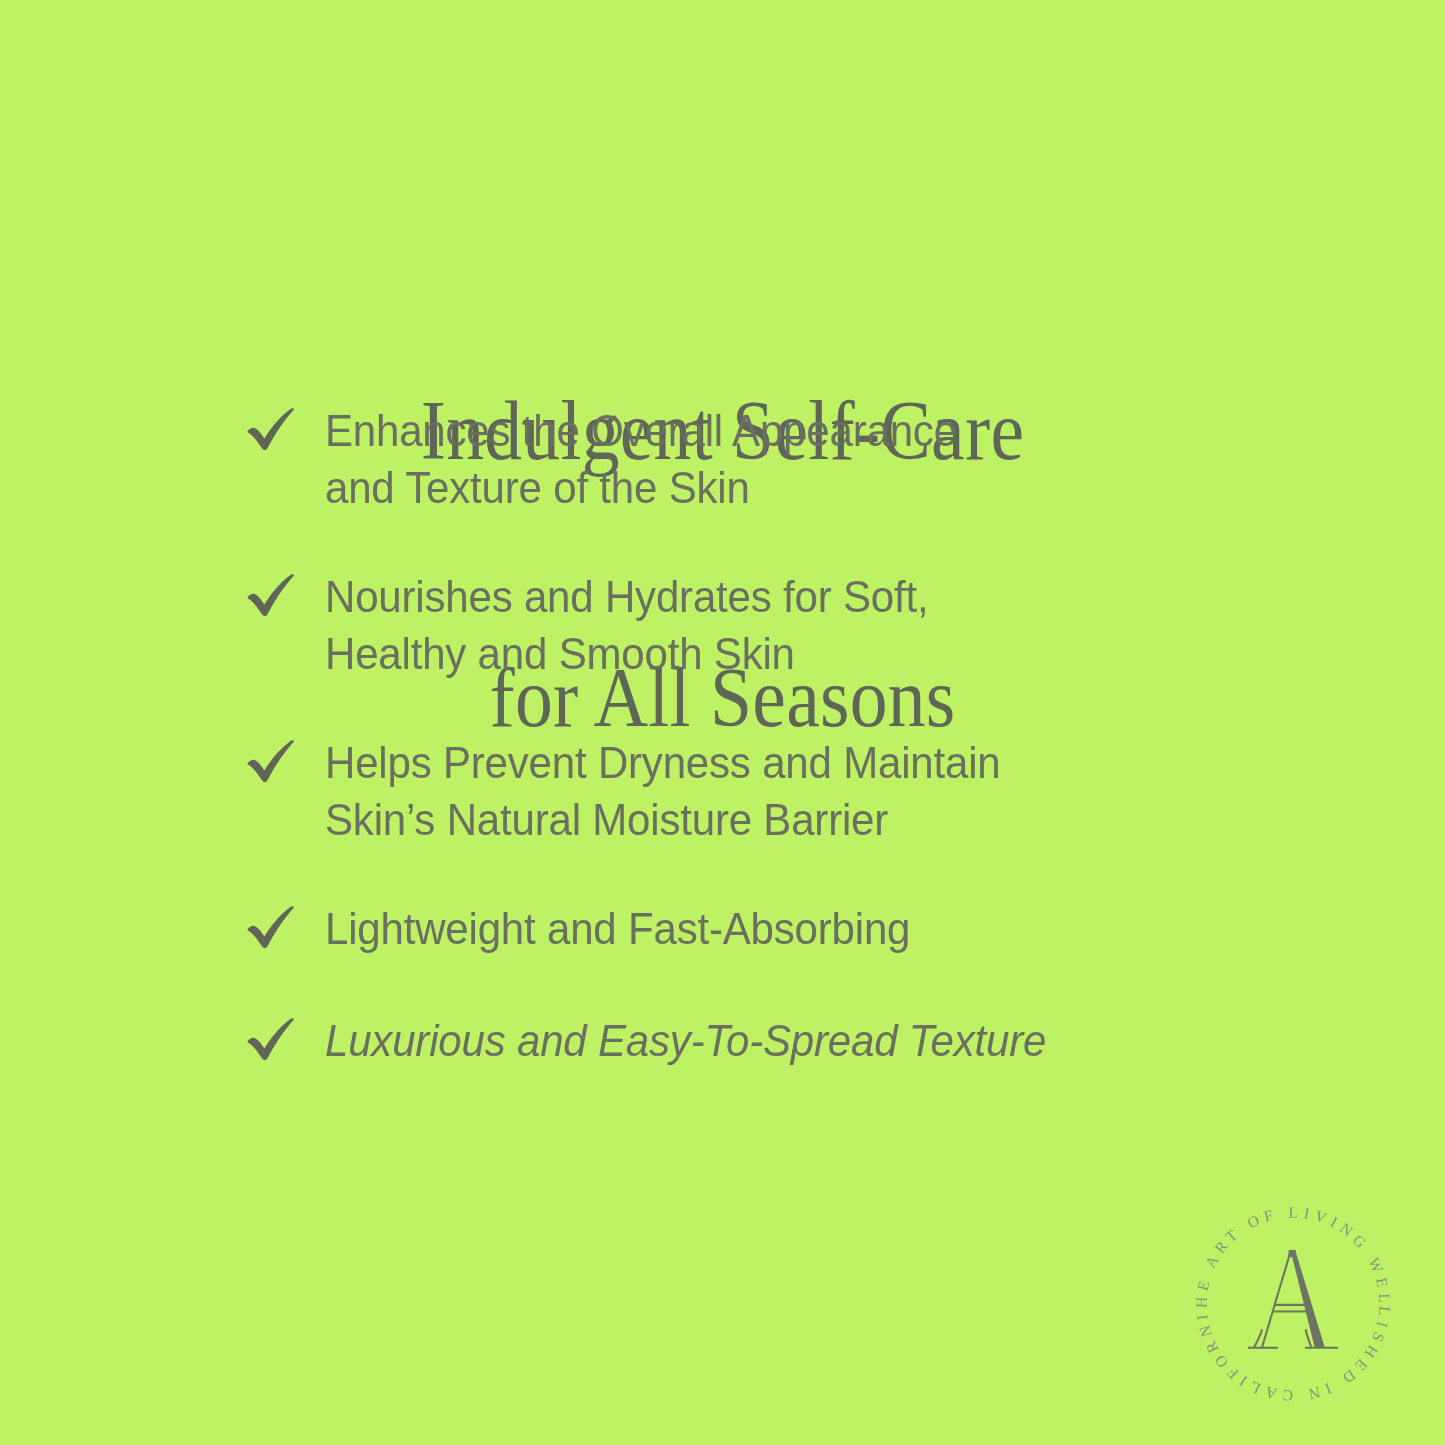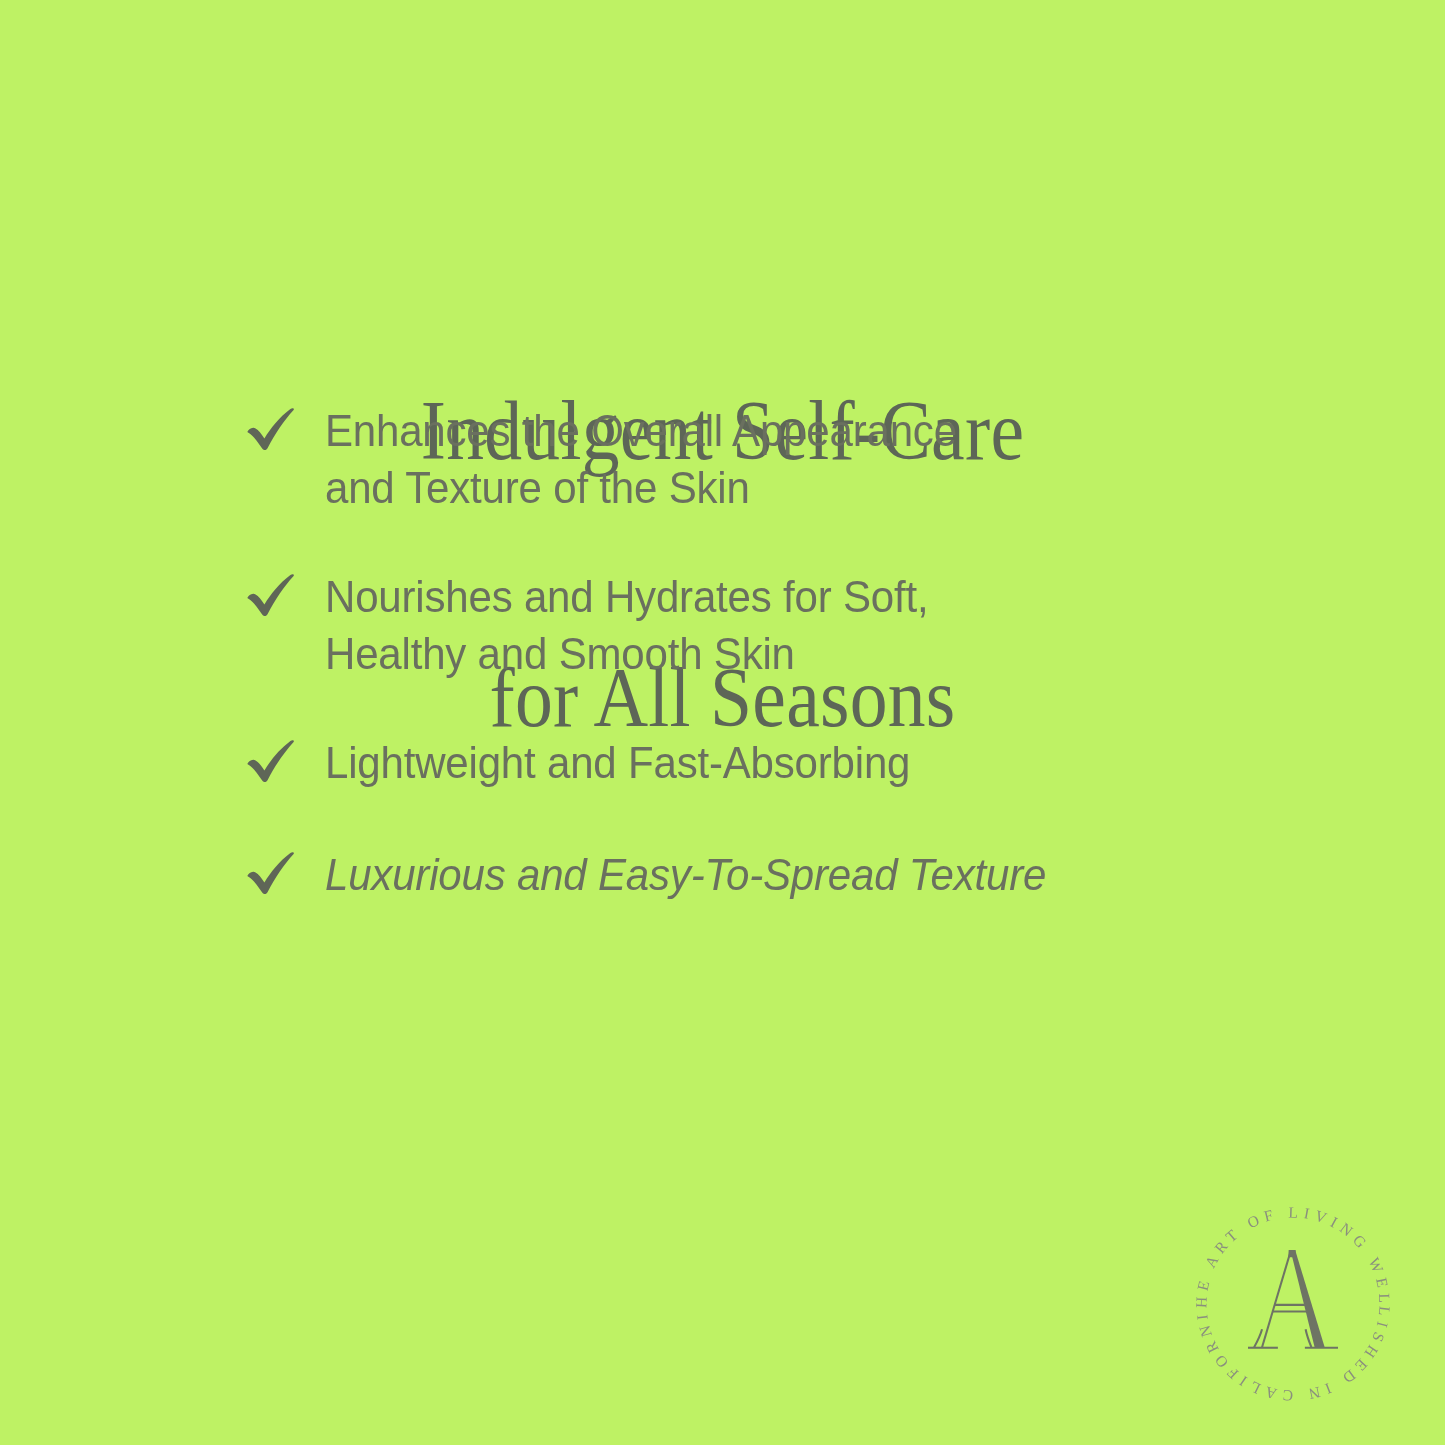--- a/index.html
+++ b/index.html
@@ -142,20 +142,29 @@
     <li class="benefit">
       <span class="check-icon">
         <svg viewBox="0 0 52 48" xmlns="http://www.w3.org/2000/svg" aria-hidden="true">
           <path d="M3.2 24.6 C5.4 22.2 8.2 21.1 10.6 22.4 C13.4 23.9 16.4 27.6 19.4 32.6 C25.6 22.0 34.4 11.2 45.4 3.0 C47.4 1.6 49.6 2.2 48.6 4.0 C39.0 14.6 29.6 28.2 22.8 41.8 C21.4 44.6 18.6 44.9 17.0 42.3 C12.6 35.2 7.6 29.4 3.0 26.6 C2.2 26.1 2.4 25.4 3.2 24.6 Z" fill="#5f6657"></path>
         </svg>
       </span>
       <span class="benefit-text">Nourishes and Hydrates for Soft,
 Healthy and Smooth Skin</span>
     </li>
 
+    <li class="benefit">
+      <span class="check-icon">
+        <svg viewBox="0 0 52 48" xmlns="http://www.w3.org/2000/svg" aria-hidden="true">
+          <path d="M3.2 24.6 C5.4 22.2 8.2 21.1 10.6 22.4 C13.4 23.9 16.4 27.6 19.4 32.6 C25.6 22.0 34.4 11.2 45.4 3.0 C47.4 1.6 49.6 2.2 48.6 4.0 C39.0 14.6 29.6 28.2 22.8 41.8 C21.4 44.6 18.6 44.9 17.0 42.3 C12.6 35.2 7.6 29.4 3.0 26.6 C2.2 26.1 2.4 25.4 3.2 24.6 Z" fill="#5f6657"></path>
+        </svg>
+      </span>
+      <span class="benefit-text">Helps Prevent Dryness and Maintain
+Skin’s Natural Moisture Barrier</span>
+    </li>
 
 
     <li class="benefit single">
       <span class="check-icon">
         <svg viewBox="0 0 52 48" xmlns="http://www.w3.org/2000/svg" aria-hidden="true">
           <path d="M3.2 24.6 C5.4 22.2 8.2 21.1 10.6 22.4 C13.4 23.9 16.4 27.6 19.4 32.6 C25.6 22.0 34.4 11.2 45.4 3.0 C47.4 1.6 49.6 2.2 48.6 4.0 C39.0 14.6 29.6 28.2 22.8 41.8 C21.4 44.6 18.6 44.9 17.0 42.3 C12.6 35.2 7.6 29.4 3.0 26.6 C2.2 26.1 2.4 25.4 3.2 24.6 Z" fill="#5f6657"></path>
         </svg>
       </span>
       <span class="benefit-text">Lightweight and Fast-Absorbing</span>
     </li>

